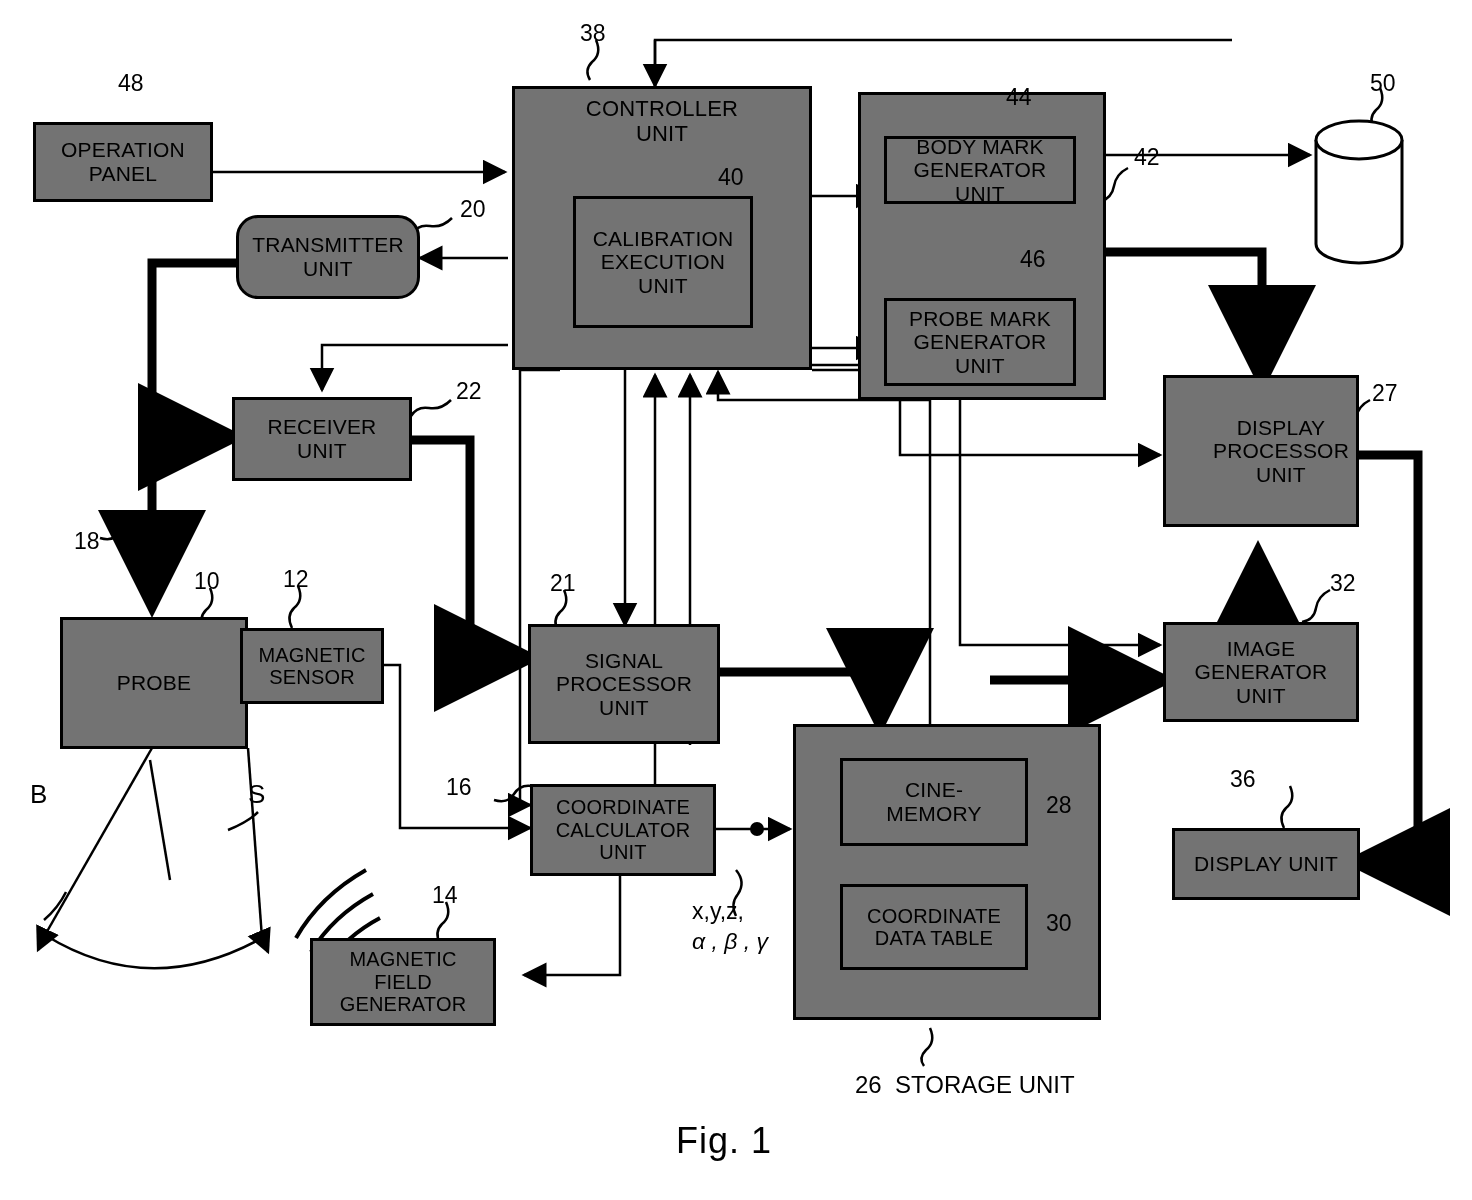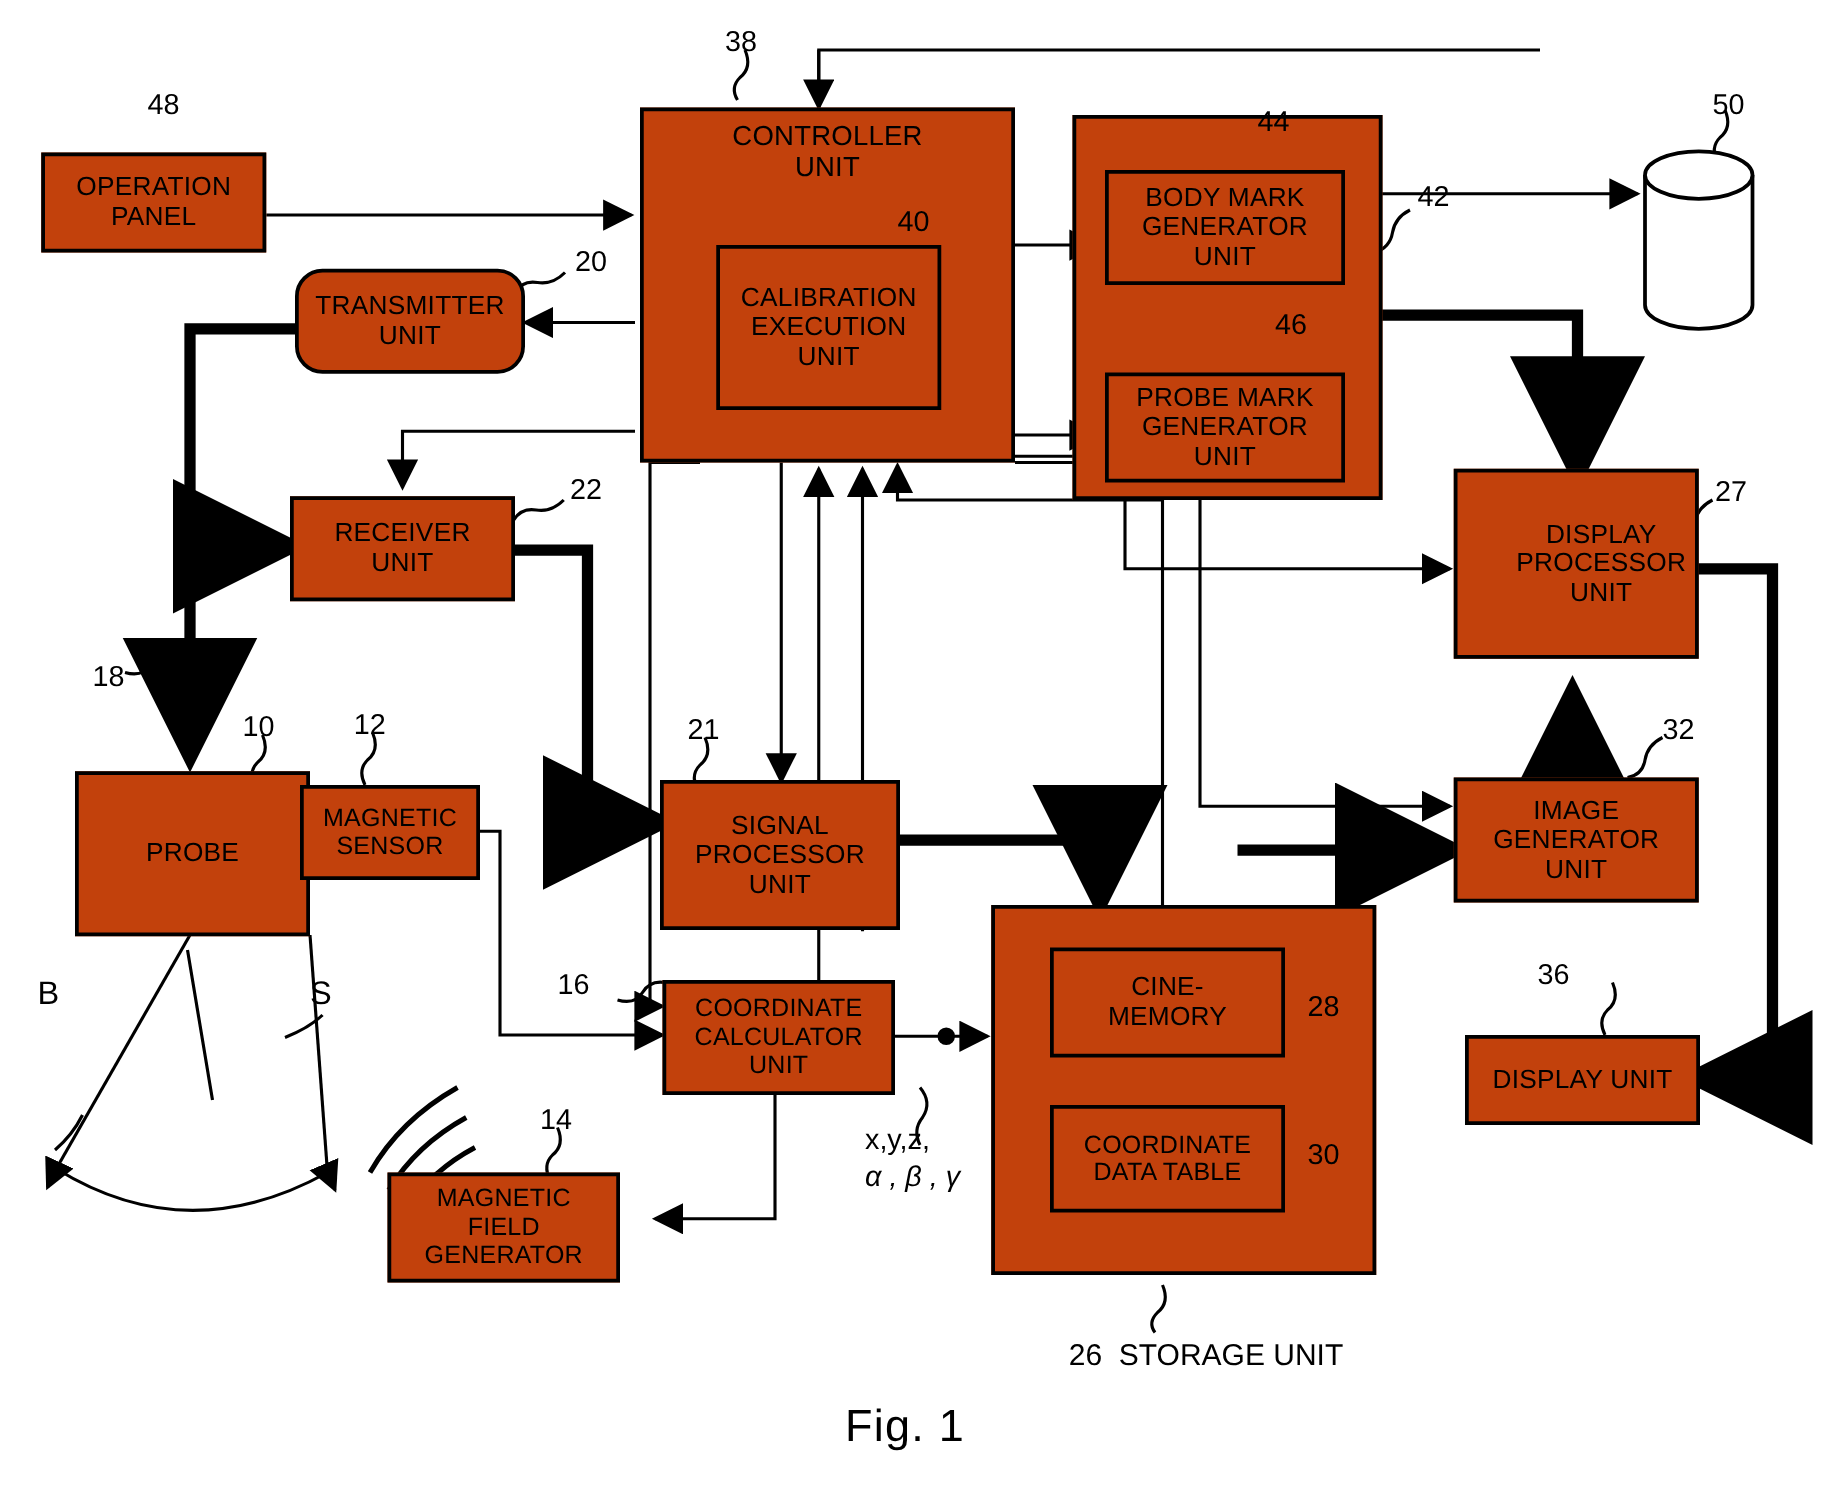--- a/index.html
+++ b/index.html
@@ -12,21 +12,21 @@
     width: 1472px;
     height: 1200px;
     background: #ffffff;
     font-family: "Liberation Sans", sans-serif;
     color: #000000;
     overflow: hidden;
   }
   .box {
     position: absolute;
     border: 3px solid #000;
-    background: #c2410c;
+    background: #737373;
     display: flex;
     align-items: center;
     justify-content: center;
     text-align: center;
     font-size: 21px;
     line-height: 1.12;
     letter-spacing: 0.2px;
     box-sizing: border-box;
     white-space: pre-line;
   }
@@ -199,21 +199,21 @@
   <div class="ref" style="left:580px; top:22px;">38</div>
 
   <div class="box" style="left:573px; top:196px; width:180px; height:132px;">CALIBRATION
 EXECUTION
 UNIT</div>
   <div class="ref" style="left:718px; top:166px;">40</div>
 
   <div class="box" style="left:858px; top:92px; width:248px; height:308px;"></div>
   <div class="ref" style="left:1134px; top:146px;">42</div>
 
-  <div class="box" style="left:884px; top:136px; width:192px; height:92px;">BODY MARK
+  <div class="box" style="left:884px; top:136px; width:192px; height:68px;">BODY MARK
 GENERATOR
 UNIT</div>
   <div class="ref" style="left:1006px; top:86px;">44</div>
 
   <div class="box" style="left:884px; top:298px; width:192px; height:88px;">PROBE MARK
 GENERATOR
 UNIT</div>
   <div class="ref" style="left:1020px; top:248px;">46</div>
 
   <div style="position:absolute; left:1313px; top:118px; width:92px; height:148px;">

